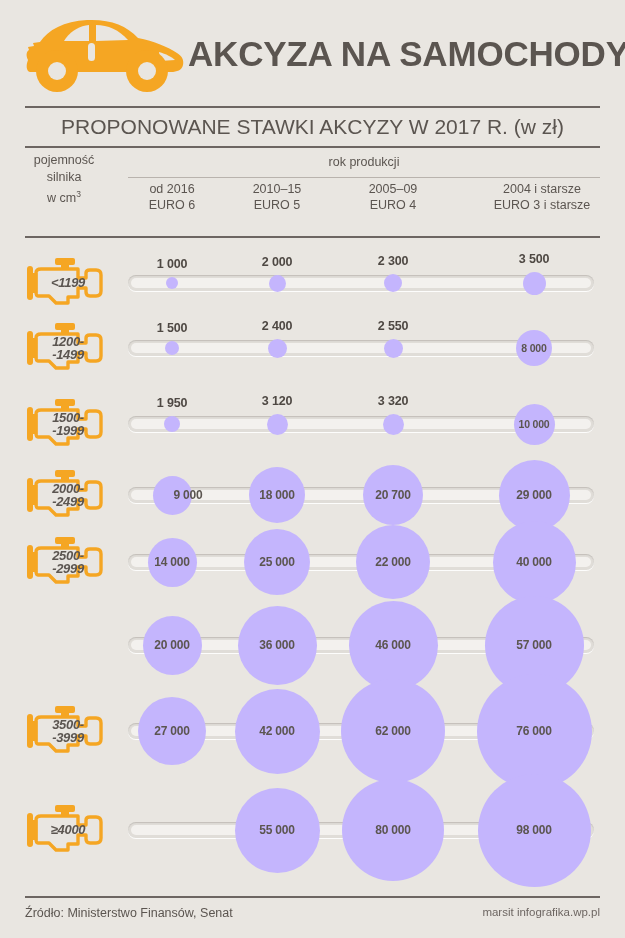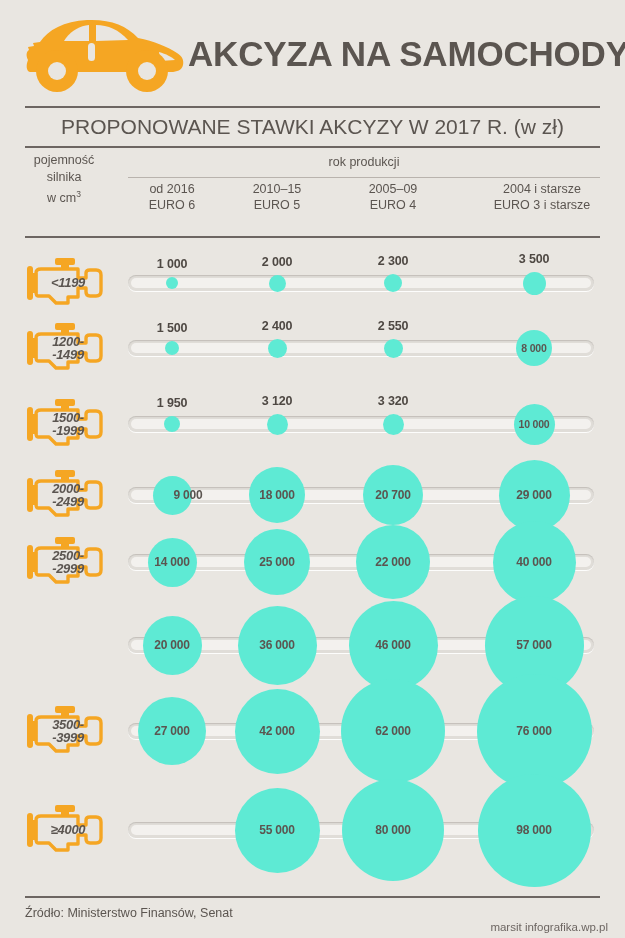--- a/index.html
+++ b/index.html
@@ -63,35 +63,35 @@
     background:#e0ddd8;border-radius:9px;
     box-shadow:inset 0 1px 1px rgba(140,134,128,.35),0 1px 0 #fdfdfc;
   }
   .track-inner{
     position:absolute;left:3px;top:3px;right:3px;height:10px;
     background:#f3f1ee;border-radius:6px;
   }
 
   .bubble{
     position:absolute;border-radius:50%;
-    background:#5eead4;
+    background:#c4b5fd;
     display:flex;align-items:center;justify-content:center;
     color:#5b5550;font-weight:bold;
     box-sizing:border-box;
   }
   .bub-in{font-size:12px;white-space:nowrap;letter-spacing:-0.2px;}
   .bub-out{
     position:absolute;font-size:12.5px;font-weight:bold;color:#4e4843;
     white-space:nowrap;text-align:center;letter-spacing:-0.2px;
   }
 
   
   .footrule{position:absolute;left:25px;width:575px;height:2px;background:#6d6662;top:896px;}
   .src{position:absolute;left:25px;top:906px;font-size:12.5px;color:#5b5550;}
-  .credit{position:absolute;right:17px;top:906px;font-size:11.5px;color:#6d6662;margin-top:15px;}
+  .credit{position:absolute;right:25px;top:906px;font-size:11.5px;color:#6d6662;}
 </style>
 </head>
 <body>
 
 <div id="page">
 
   <div class="header">
     <div class="car-logo">
       <svg viewBox="0 0 172 78" width="172" height="78" aria-hidden="true">
         <g fill="#f5a623">

